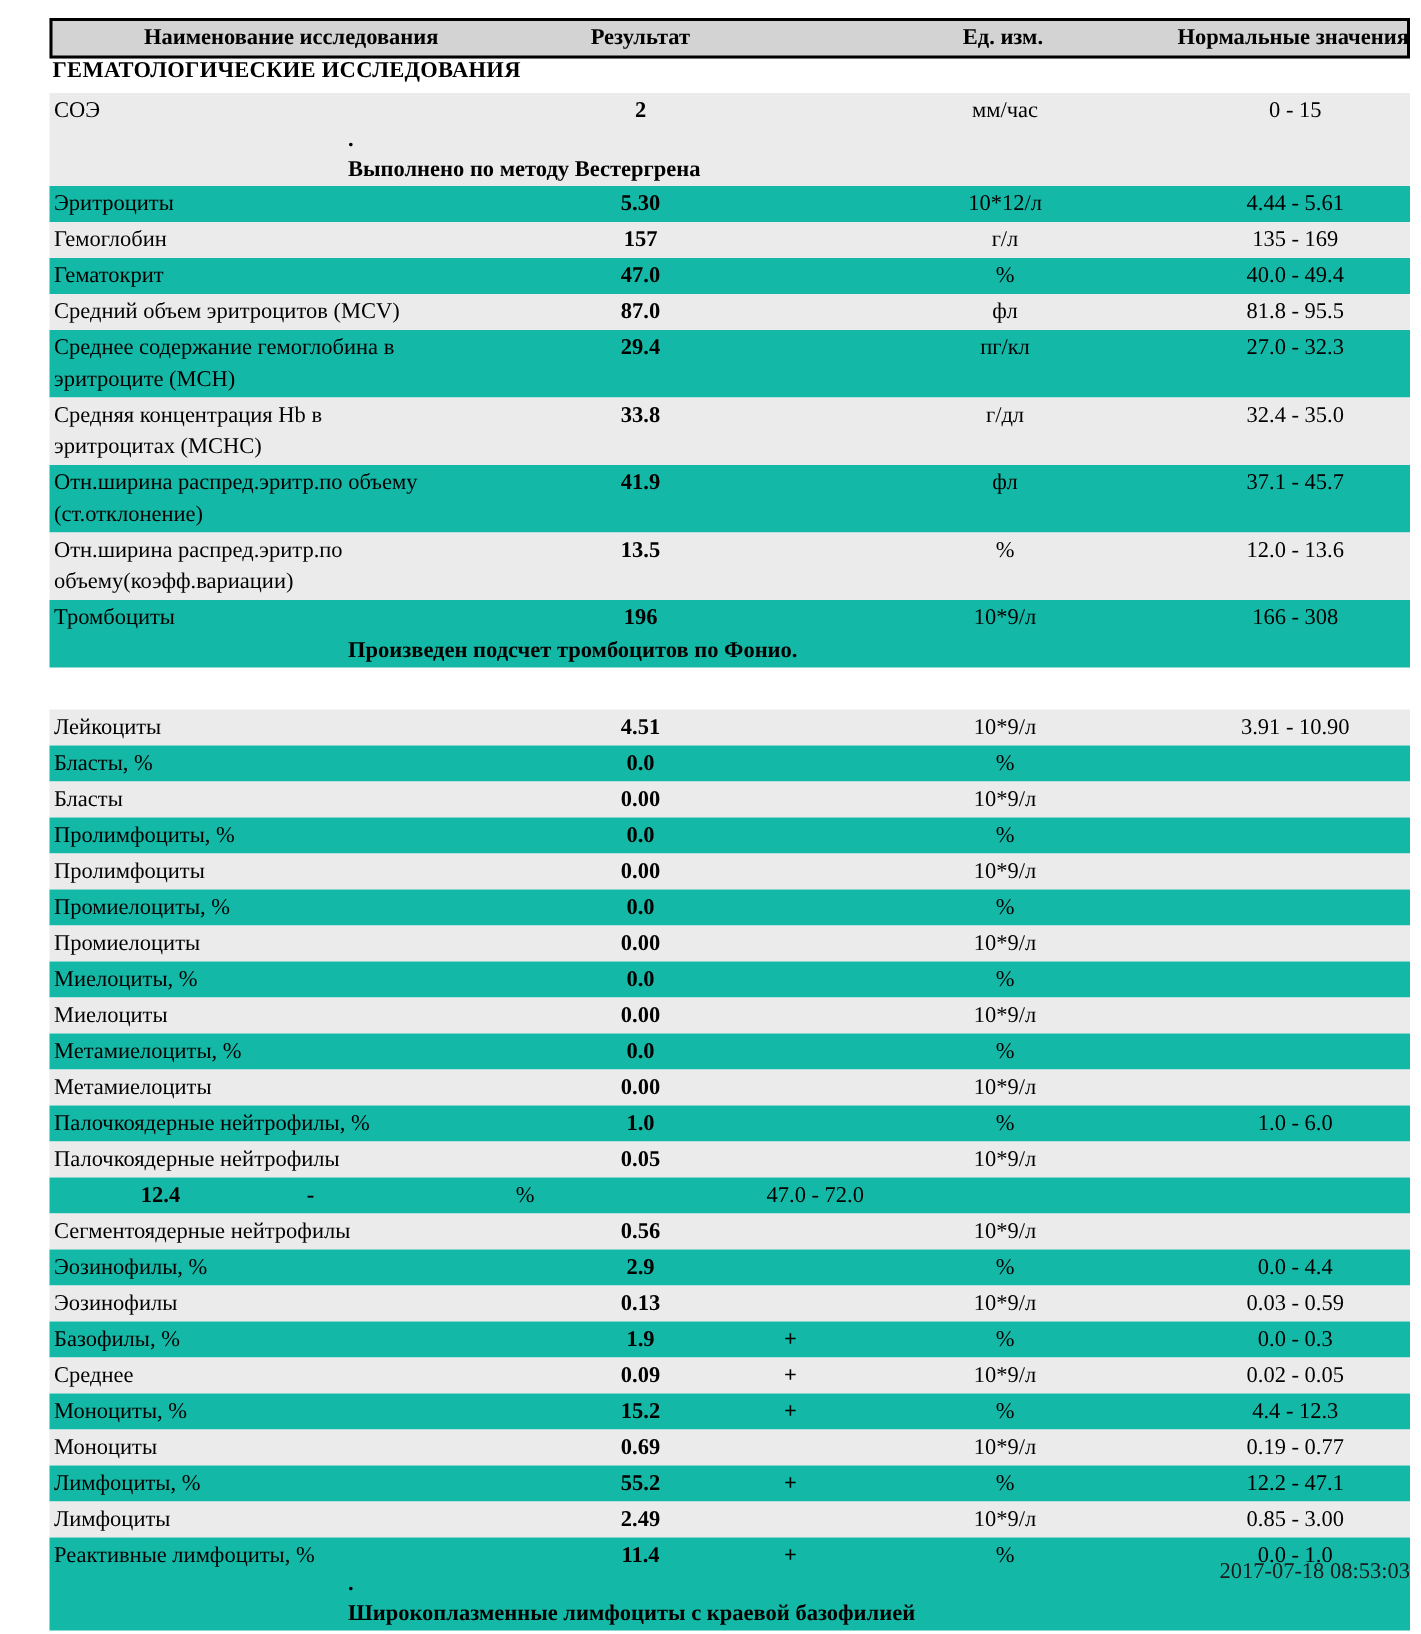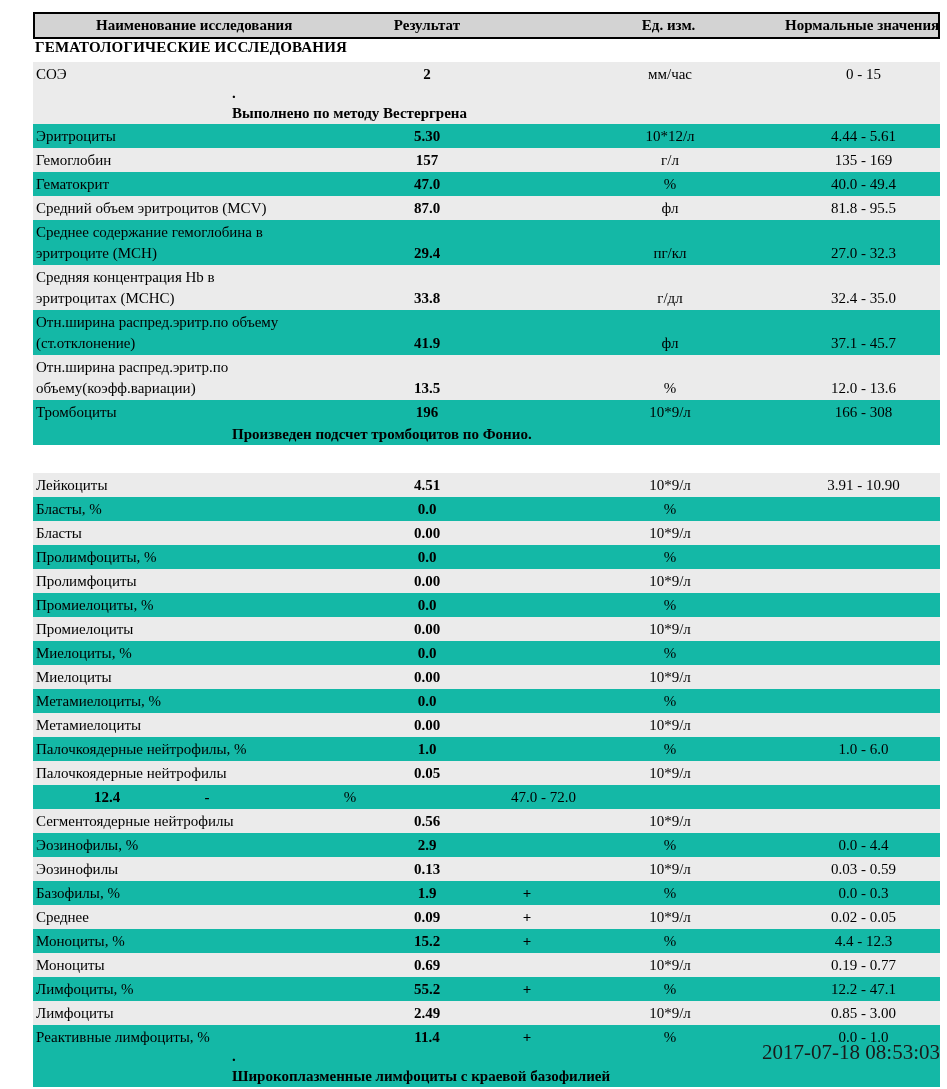--- a/index.html
+++ b/index.html
@@ -28,31 +28,31 @@
   #section-title{
     position:absolute;top:39px;left:35px;width:907px;
     font-weight:bold;font-size:15px;letter-spacing:0.2px;
   }
   
   #table-root{position:absolute;top:62px;left:33px;width:907px;}
   .group{margin:0;}
   .group+.group{margin-top:28px;}
   .test-block{background:#14b8a6;}
   .test-block.shaded{background:#ebebeb;}
-  .row{display:flex;align-items:flex-end;min-height:24px;padding:2px 0 1px 0;box-sizing:border-box;line-height:21px;}
+  .row{display:flex;align-items:flex-start;min-height:24px;padding:2px 0 1px 0;box-sizing:border-box;line-height:21px;}
   .cell{display:block;}
   .cell.c-name{white-space:pre-line;padding-left:3px;width:317px;}
   .cell.c-result{font-weight:bold;}
   .cell.c-flag{font-weight:bold;}
   .comment{line-height:21px;height:21px;padding-left:199px;font-weight:bold;}
   .comment.dot{height:17px;line-height:15px;}
   
   #timestamp{
     position:absolute;top:1040px;right:7px;
-    font-size:21px;color:#1a1a1a;white-space:nowrap;
+    font-size:15px;color:#1a1a1a;white-space:nowrap;
   }
 </style>
 </head>
 <body>
 
 <div id="page">
 
   <div id="col-header">
     <div class="hc c-name">Наименование исследования</div>
     <div class="hc c-result">Результат</div>

